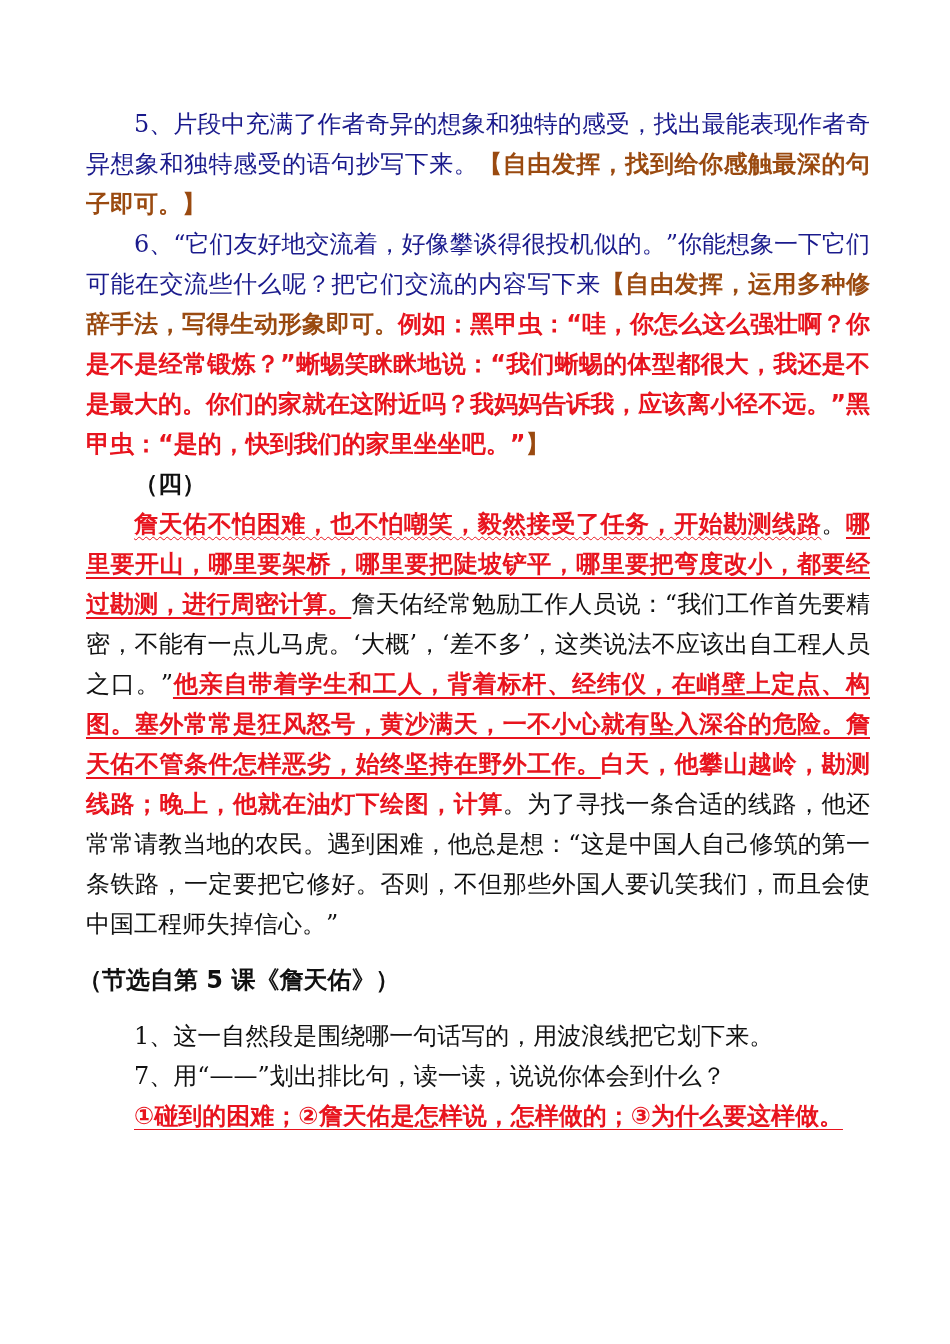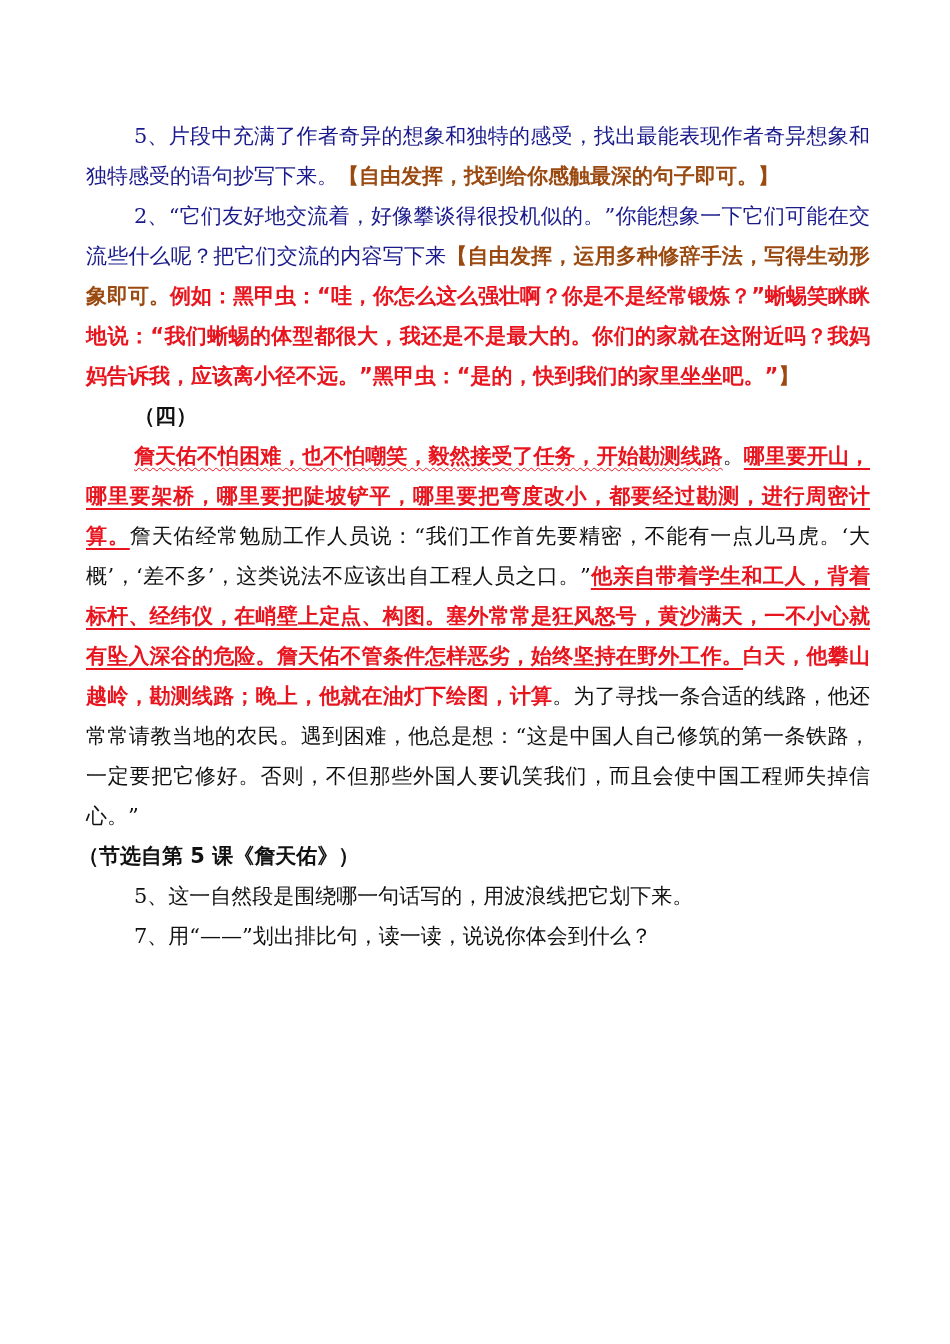--- a/index.html
+++ b/index.html
@@ -10,23 +10,23 @@
     body {
       width: 950px;
       height: 1344px;
       position: relative;
       overflow: hidden;
       font-family: "DejaVu Serif", "Liberation Serif", serif;
     }
     .page {
       position: absolute;
       left: 86px;
-      top: 116px;
+      top: 104px;
       width: 784px;
-      font-size: 21px;
+      font-size: 24px;
       line-height: 40px;
       color: #111111;
     }
     .para {
       margin: 0;
       text-align: justify;
       text-justify: inter-ideograph;
       word-break: break-all;
     }
     .indent { text-indent: 48px; }
@@ -51,40 +51,41 @@
       text-underline-offset: 5px;
     }
     .section-head {
       margin: 0;
       padding-left: 48px;
       font-weight: bold;
       font-family: "DejaVu Sans", "Liberation Sans", sans-serif;
       color: #111111;
     }
     .source {
-      margin: 0;
+      margin: 16px;
       margin-left: -8px;
       font-weight: bold;
       font-family: "DejaVu Sans", "Liberation Sans", sans-serif;
       color: #111111;
     }
   </style>
 </head>
 <body>
 
 <div class="page">
 
   <p class="para indent"><span class="blue">5、片段中充满了作者奇异的想象和独特的感受，找出最能表现作者奇异想象和独特感受的语句抄写下来。</span><span class="brown">【自由发挥，找到给你感触最深的句子即可。】</span></p>
 
-  <p class="para indent"><span class="blue">2、“它们友好地交流着，好像攀谈得很投机似的。”你能想象一下它们可能在交流些什么呢？把它们交流的内容写下来</span><span class="brown">【自由发挥，运用多种修辞手法，写得生动形象即可。</span><span class="red">例如：黑甲虫：“哇，你怎么这么强壮啊？你是不是经常锻炼？”蜥蜴笑眯眯地说：“我们蜥蜴的体型都很大，我还是不是最大的。你们的家就在这附近吗？我妈妈告诉我，应该离小径不远。”黑甲虫：“是的，快到我们的家里坐坐吧。”</span><span class="brown">】</span></p>
+  <p class="para indent"><span class="blue">6、“它们友好地交流着，好像攀谈得很投机似的。”你能想象一下它们可能在交流些什么呢？把它们交流的内容写下来</span><span class="brown">【自由发挥，运用多种修辞手法，写得生动形象即可。</span><span class="red">例如：黑甲虫：“哇，你怎么这么强壮啊？你是不是经常锻炼？”蜥蜴笑眯眯地说：“我们蜥蜴的体型都很大，我还是不是最大的。你们的家就在这附近吗？我妈妈告诉我，应该离小径不远。”黑甲虫：“是的，快到我们的家里坐坐吧。”</span><span class="brown">】</span></p>
 
   <p class="section-head">（四）</p>
 
   <p class="para indent"><span class="red wavy">詹天佑不怕困难，也不怕嘲笑，毅然接受了任务，开始勘测线路</span><span class="black">。</span><span class="red uline">哪里要开山，哪里要架桥，哪里要把陡坡铲平，哪里要把弯度改小，都要经过勘测，进行周密计算。</span><span class="black">詹天佑经常勉励工作人员说：“我们工作首先要精密，不能有一点儿马虎。‘大概’，‘差不多’，这类说法不应该出自工程人员之口。”</span><span class="red uline">他亲自带着学生和工人，背着标杆、经纬仪，在峭壁上定点、构图。塞外常常是狂风怒号，黄沙满天，一不小心就有坠入深谷的危险。詹天佑不管条件怎样恶劣，始终坚持在野外工作。</span><span class="red">白天，他攀山越岭，勘测线路；晚上，他就在油灯下绘图，计算</span><span class="black">。</span><span class="black">为了寻找一条合适的线路，他还常常请教当地的农民。遇到困难，他总是想：“这是中国人自己修筑的第一条铁路，一定要把它修好。否则，不但那些外国人要讥笑我们，而且会使中国工程师失掉信心。”</span></p>
 
   <p class="source">（节选自第 5 课《詹天佑》）</p>
 
-  <p class="para indent black">5、这一自然段是围绕哪一句话写的，用波浪线把它划下来。</p>
+  <p class="para indent black">1、这一自然段是围绕哪一句话写的，用波浪线把它划下来。</p>
 
   <p class="para indent black">7、用“——”划出排比句，读一读，说说你体会到什么？</p>
 
+  <p class="para indent"><span class="red uline-thin">①碰到的困难；②詹天佑是怎样说，怎样做的；③为什么要这样做。</span></p>
 
 </div>
 
 </body></html>

